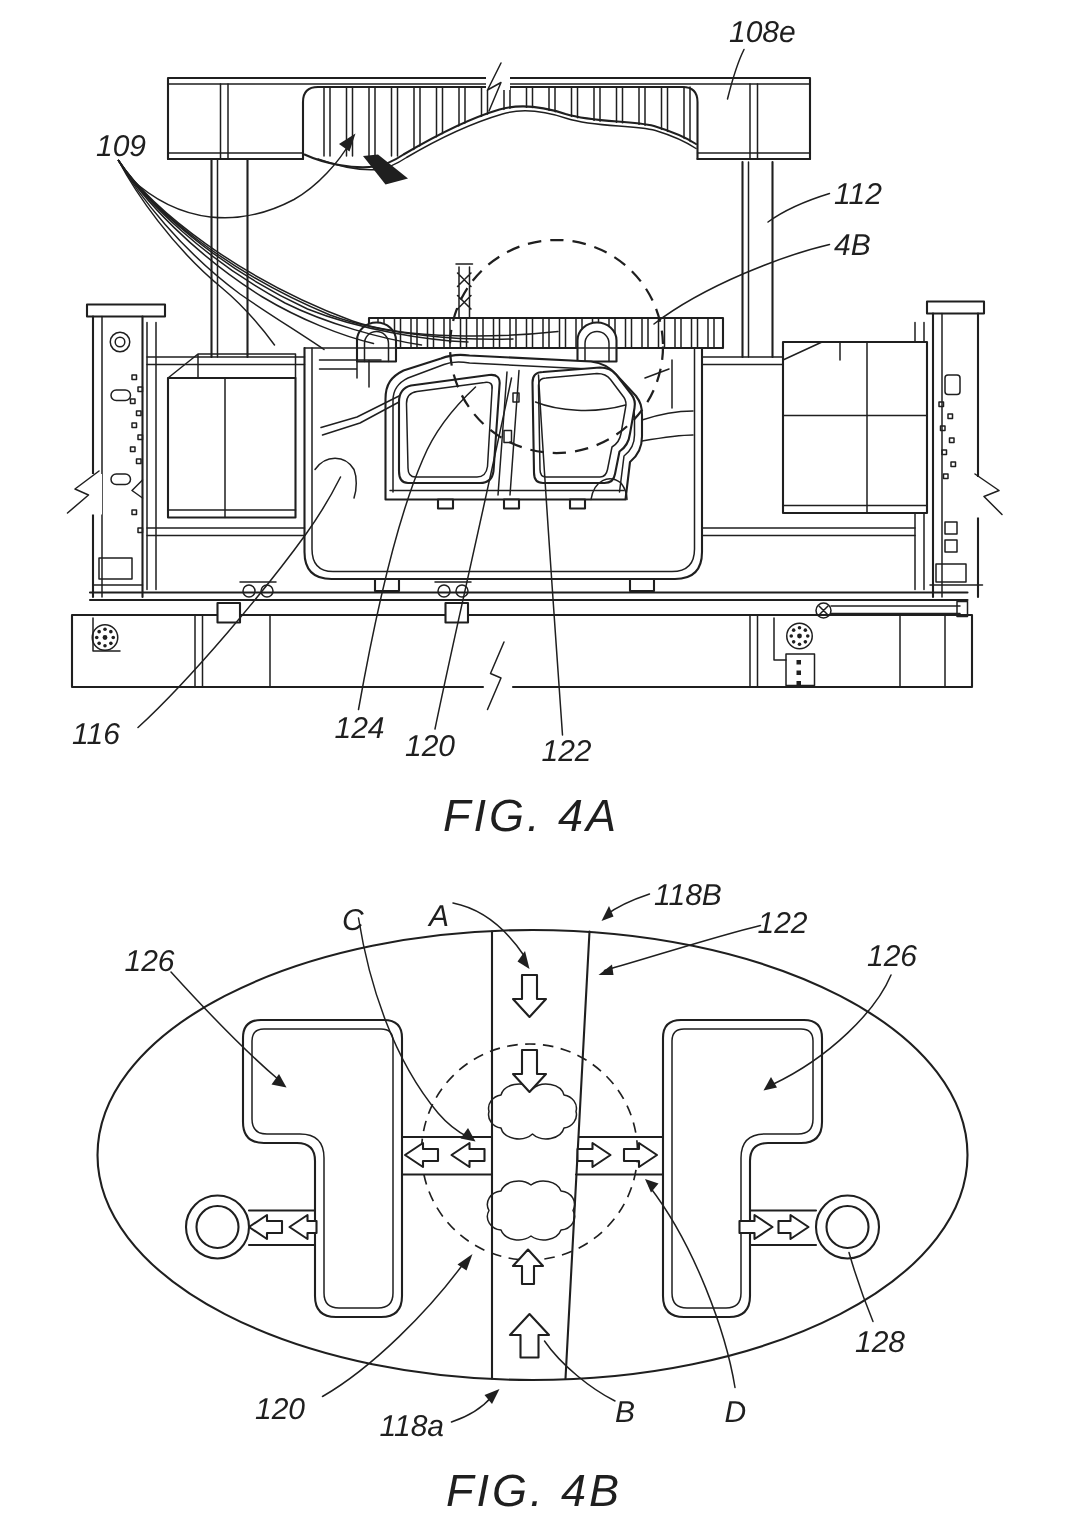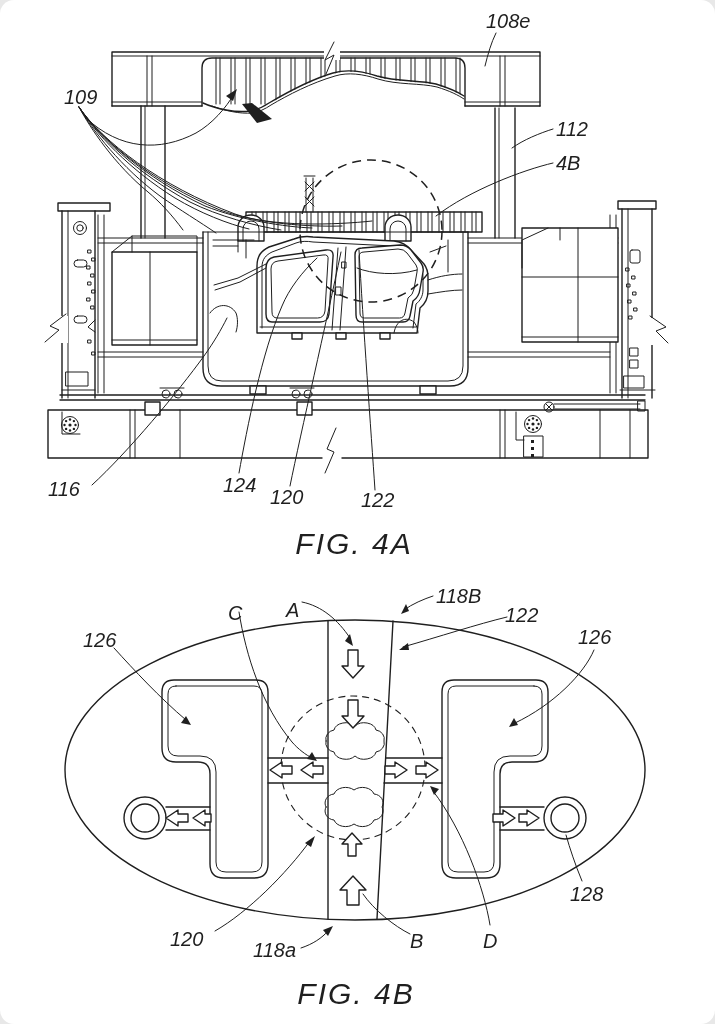--- a/index.html
+++ b/index.html
@@ -1,16 +1,16 @@
 <!DOCTYPE html>
 <html><head>
 <meta charset="utf-8">
 <style>
   html,body{margin:0;padding:0;background:#e8e8e8;}
-  .sheet{width:715px;height:1024px;background:#ffffff;margin:0 auto;position:relative;overflow:hidden;border-radius:14px;}
+  .sheet{width:715px;height:1024px;background:#ffffff;margin:0 auto;position:relative;overflow:hidden;}
   svg{display:block;}
   svg *{vector-effect:non-scaling-stroke;}
   .ln{stroke:#1f1f1f;fill:none;stroke-width:1.4;stroke-linejoin:round;stroke-linecap:round;}
   .thin{stroke:#1f1f1f;fill:none;stroke-width:1;stroke-linejoin:round;stroke-linecap:round;}
   .fillw{fill:#ffffff;stroke:#1f1f1f;stroke-width:1.4;stroke-linejoin:round;}
   .coverw{fill:#ffffff;stroke:none;}
   .dark{fill:#1f1f1f;stroke:none;}
   .dash{stroke:#1f1f1f;fill:none;stroke-width:1.5;stroke-dasharray:9 6;}
   .dashthin{stroke:#1f1f1f;fill:none;stroke-width:1.1;stroke-dasharray:7 5;}
   .ref{font:italic 20px "Liberation Sans", sans-serif;fill:#1f1f1f;}

